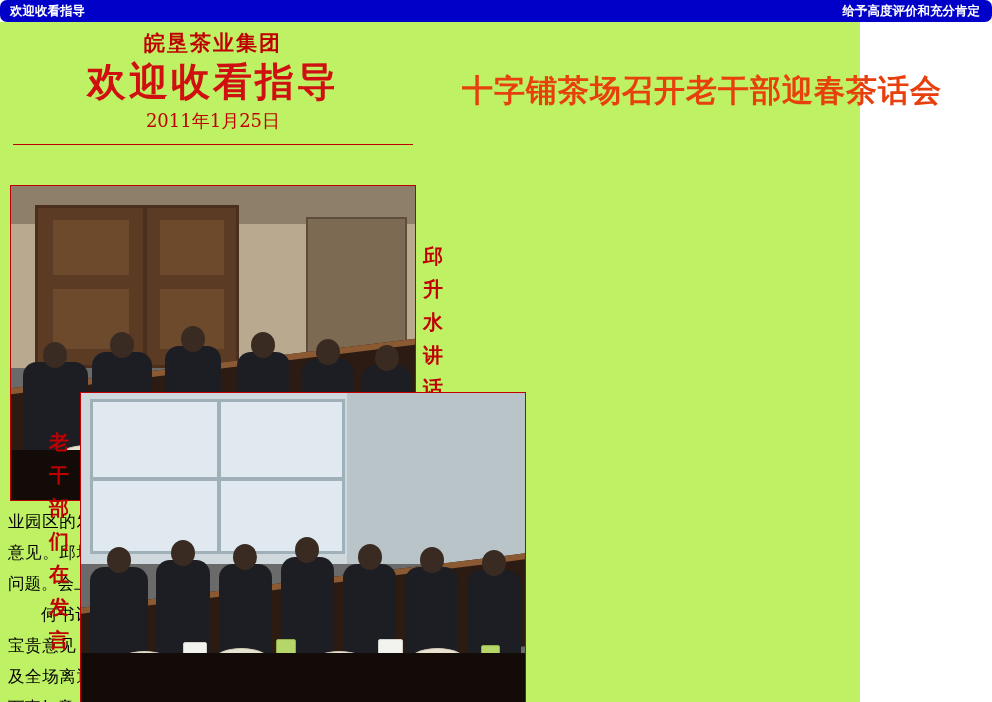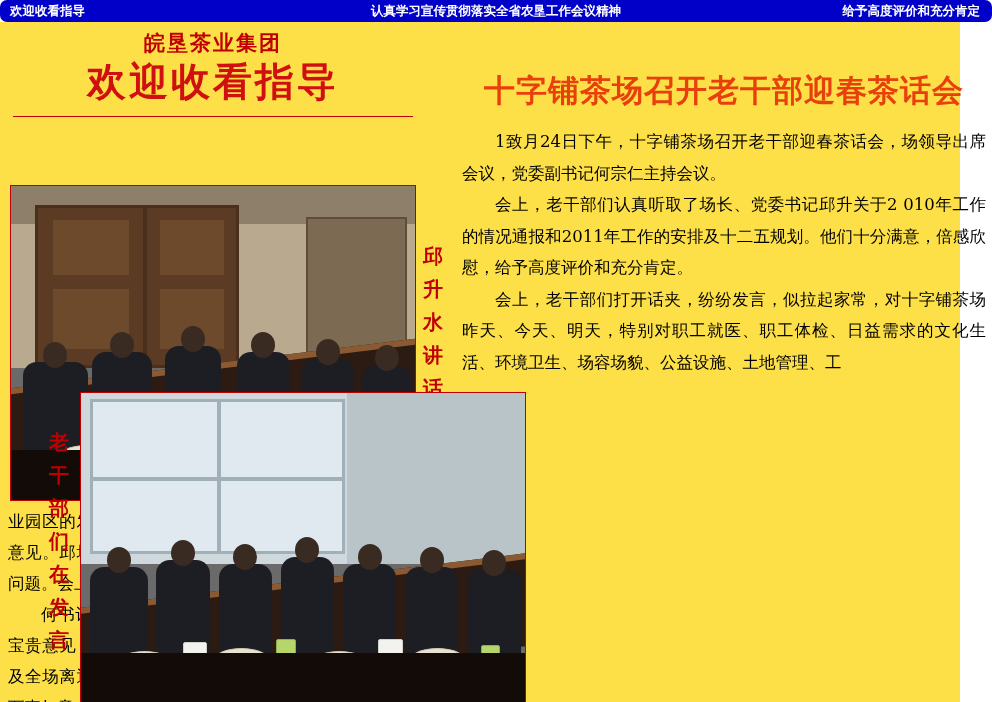--- a/index.html
+++ b/index.html
@@ -36,23 +36,23 @@
     transform: translateX(-50%);
   }
   .top-banner .b-right {
     position: absolute; right: 12px; top: 0;
   }
 
   
   .page {
     position: absolute;
     left: 0; top: 22px;
-    width: 960px;
+    width: 860px;
     height: 680px;
-    background: #fde047;
+    background: #bef264;
   }
 
   
   .left-col {
     position: absolute;
     left: 8px; top: 0;
     width: 410px;
     height: 680px;
   }
   .masthead {
@@ -153,21 +153,20 @@
     left: 462px; top: 0;
     width: 524px;
     height: 680px;
   }
   .headline {
     color: #e8400c;
     font-size: 31px;
     font-weight: bold;
     letter-spacing: 1px;
     line-height: 60px;
-    text-align: center;
     white-space: nowrap;
     font-family: "DejaVu Serif", "Liberation Serif", serif;
     margin-top: 38px;
   }
   .right-text {
     font-size: 16.5px;
     line-height: 31.5px;
     color: #000000;
     font-family: "DejaVu Serif", "Liberation Serif", serif;
     text-align: justify;
@@ -192,31 +191,31 @@
   .window     { position:absolute; left:2%; top:2%; width:56%; height:48%; background:#dfe9ef; border:3px solid #9fb0b8; }
   .window .mullion-v { position:absolute; left:50%; top:0; width:4px; height:100%; background:#9fb0b8; }
   .window .mullion-h { position:absolute; left:0; top:50%; width:100%; height:4px; background:#9fb0b8; }
   .win-wall2  { position:absolute; right:0; top:0; width:40%; height:55%; background:#b9c4c9; }
 </style>
 </head>
 <body>
 
 <div class="top-banner">
   <span class="b-left">欢迎收看指导</span>
-  <span class="b-center">认真学习宣传贯彻落实全省农垦工作会议精神</span>
   <span class="b-right">给予高度评价和充分肯定</span>
 </div>
 
 <div class="page">
 
   <div class="left-col">
 
     <div class="masthead">
       <div class="group-name">皖垦茶业集团</div>
       <div class="title">欢迎收看指导</div>
+      <div class="date">2011年1月25日</div>
     </div>
     <div class="masthead-rule"></div>
 
     <div class="photo photo-left">
       <div class="scene">
         <div class="wall"></div>
         <div class="wall2"></div>
         <div class="door"></div>
         <div class="door2"></div>
         <div class="cabinet"></div>
@@ -262,25 +261,20 @@
   <div class="vcaption vcap-left">
       <div>邱</div>
       <div>升</div>
       <div>水</div>
       <div>讲</div>
       <div>话</div>
     </div>
 
   <div class="right-col">
     <div class="headline">十字铺茶场召开老干部迎春茶话会</div>
-    <div class="right-text">
-      <p>1致月24日下午，十字铺茶场召开老干部迎春茶话会，场领导出席会议，党委副书记何宗仁主持会议。</p>
-      <p>会上，老干部们认真听取了场长、党委书记邱升关于2 010年工作的情况通报和2011年工作的安排及十二五规划。他们十分满意，倍感欣慰，给予高度评价和充分肯定。</p>
-      <p>会上，老干部们打开话夹，纷纷发言，似拉起家常，对十字铺茶场昨天、今天、明天，特别对职工就医、职工体检、日益需求的文化生活、环境卫生、场容场貌、公益设施、土地管理、工</p>
-    </div>
   </div>
 
   <div class="vcaption vcap-right">
       <div>老</div>
       <div>干</div>
       <div>部</div>
       <div>们</div>
       <div>在</div>
       <div>发</div>
       <div>言</div>

